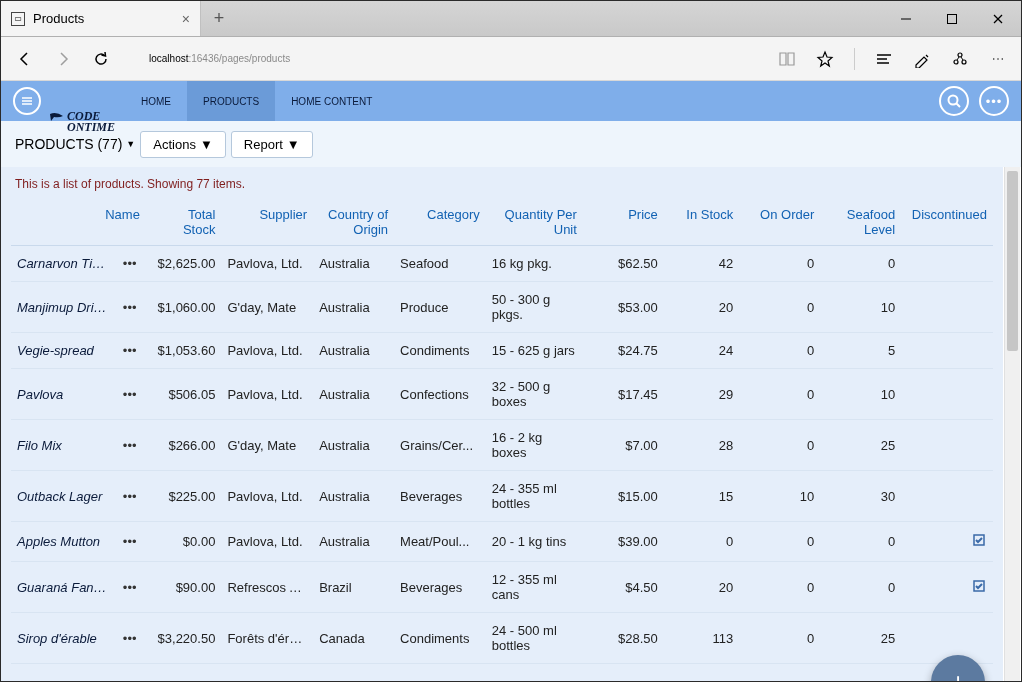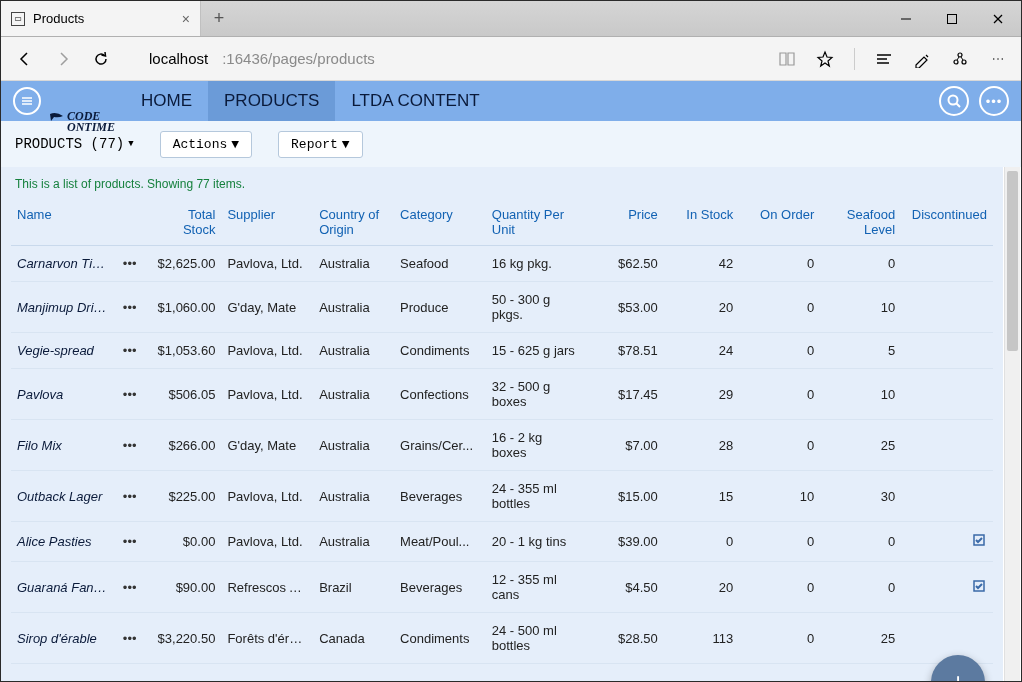--- a/index.html
+++ b/index.html
@@ -13,51 +13,51 @@
   .tab-close { color: #666; cursor: pointer; font-size: 14px; }
   .new-tab { width: 36px; display: flex; align-items: center; justify-content: center; color: #555; font-size: 18px; cursor: pointer; }
   .title-spacer { flex: 1; }
   .win-controls { display: flex; }
   .win-btn { width: 46px; display: flex; align-items: center; justify-content: center; cursor: pointer; }
   .win-btn svg { width: 12px; height: 12px; }
 
   .address-bar { height: 44px; background: #f4f4f4; display: flex; align-items: center; padding: 0 14px; gap: 18px; border-bottom: 1px solid #d8d8d8; }
   .nav-btn { width: 20px; height: 20px; display: flex; align-items: center; justify-content: center; cursor: pointer; }
   .nav-btn.disabled { opacity: 0.35; cursor: default; }
-  .url-box { flex: 1; display: flex; align-items: baseline; font-size: 15px; padding-left: 20px; }
+  .url-box { flex: 1; display: flex; align-items: baseline; font-size: 10px; padding-left: 20px; }
   .url-host { color: #000; }
-  .url-path { color: #8a8a8a; padding-left: 14px; }
+  .url-path { color: #8a8a8a; }
   .right-tools { display: flex; align-items: center; gap: 20px; }
   .tool-sep { width: 1px; height: 22px; background: #ccc; }
   .tool-ic { width: 18px; height: 18px; display: flex; align-items: center; justify-content: center; cursor: pointer; color: #444; }
 
   
   .app-header { height: 40px; background: #7faeea; display: flex; align-items: center; padding: 0 12px; gap: 0; color: #fff; }
   .app-menu-circle { width: 28px; height: 28px; border: 2px solid #fff; border-radius: 50%; display: flex; align-items: center; justify-content: center; cursor: pointer; margin-right: 8px; }
   .logo { height: 28px; margin-right: 10px; display: flex; align-items: center; margin-top: 41px; }
   .logo-text { font-family: serif; font-style: italic; font-weight: bold; font-size: 12px; color: #0a1a3a; line-height: 0.9; display: flex; flex-direction: column; }
   .nav { display: flex; align-self: stretch; }
-  .nav-item { padding: 0 16px; display: flex; align-items: center; font-size: 17px; color: #0a1a3a; cursor: pointer; }
+  .nav-item { padding: 0 16px; display: flex; align-items: center; font-size: 10px; color: #0a1a3a; cursor: pointer; }
   .nav-item.active { background: #6b9bd8; }
   .header-spacer { flex: 1; }
   .hdr-circle { width: 30px; height: 30px; border: 2px solid #fff; border-radius: 50%; display: flex; align-items: center; justify-content: center; cursor: pointer; margin-left: 10px; color: #fff; }
 
   
-  .toolbar { height: 46px; background: #eef5fc; display: flex; align-items: center; padding: 0 14px; gap: 12px; font-family: Liberation Mono, monospace; }
+  .toolbar { height: 46px; background: #eef5fc; display: flex; align-items: center; padding: 0 14px; gap: 5px; }
   .tb-label { font-size: 14px; color: #000; cursor: pointer; display: flex; align-items: center; gap: 4px; }
   .tb-label .caret { font-size: 9px; }
-  .btn-white { background: #fff; border: 1px solid #b5c8dc; border-radius: 3px; padding: 5px 12px; cursor: pointer; font-size: 13px; display: flex; align-items: center; gap: 4px; margin-left: 14px; }
+  .btn-white { background: #fff; border: 1px solid #b5c8dc; border-radius: 3px; padding: 5px 12px; cursor: pointer; font-size: 13px; display: flex; align-items: center; gap: 4px; }
 
   
   .content-wrap { position: relative; height: calc(682px - 2px - 36px - 44px - 40px); }
   .grid-container { position: absolute; inset: 0 18px 0 0; background: #e5eefa; overflow: hidden; border-radius: 0 0 0 0; margin: 0 0 0 0; }
   .grid-inner { padding: 0 10px 10px 10px; height: 100%; overflow-y: auto; scrollbar-width: none; }
-  .grid-caption { font-size: 12px; color: #15803d; padding: 10px 4px 8px 4px; }
+  .grid-caption { font-size: 12px; color: #7f1d1d; padding: 10px 4px 8px 4px; }
   table.data { width: 100%; border-collapse: collapse; table-layout: fixed; }
-  th { text-align: left; font-weight: normal; color: #1262b3; font-size: 13px; padding: 8px 6px; border-bottom: 1px solid #c9d9ec; vertical-align: top; cursor: pointer; }
+  th { text-align: right; font-weight: normal; color: #1262b3; font-size: 13px; padding: 8px 6px; border-bottom: 1px solid #c9d9ec; vertical-align: top; cursor: pointer; }
   th.ar, td.ar { text-align: right; }
   td { padding: 10px 6px; border-bottom: 1px solid #d8e4f2; font-size: 13px; vertical-align: middle; color: #222; }
   td.name { color: #0a1a3a; font-style: italic; }
   .more-cell { text-align: center; cursor: pointer; color: #333; }
   .check-ic { color: #3a6aa8; font-weight: bold; }
 
   
   col.c-name { width: 95px; }
   col.c-more { width: 30px; }
   col.c-total { width: 70px; }
@@ -183,21 +183,21 @@
         <path d="M1 3 Q7 0 14 5 Q10 7 5 6 L2 10 Z" fill="#0a1a3a"></path>
       </svg>
     <div class="logo-text">
         <span>CODE</span>
         <span>ONTIME</span>
       </div>
   </div>
   <div class="nav">
     <div class="nav-item">HOME</div>
     <div class="nav-item active">PRODUCTS</div>
-    <div class="nav-item">LTDA CONTENT</div>
+    <div class="nav-item">HOME CONTENT</div>
   </div>
   <div class="header-spacer"></div>
   <div class="hdr-circle">
     <svg width="16" height="16" viewBox="0 0 16 16">
         <circle cx="7" cy="7" r="4.5" fill="none" stroke="#fff" stroke-width="2"></circle>
         <line x1="10.5" y1="10.5" x2="14" y2="14" stroke="#fff" stroke-width="2"></line>
       </svg>
   </div>
   <div class="hdr-circle">
     <span style="letter-spacing:1px;">•••</span>
@@ -283,21 +283,21 @@
               <td class="ar"></td>
             </tr>
             <tr>
               <td class="name ellipsis">Vegie-spread</td>
               <td class="more-cell">•••</td>
               <td class="ar">$1,053.60</td>
               <td class="ellipsis">Pavlova, Ltd.</td>
               <td>Australia</td>
               <td class="ellipsis">Condiments</td>
               <td>15 - 625 g jars</td>
-              <td class="ar">$78.51</td>
+              <td class="ar">$24.75</td>
               <td class="ar">24</td>
               <td class="ar">0</td>
               <td class="ar">5</td>
               <td class="ar"></td>
             </tr>
             <tr>
               <td class="name ellipsis">Pavlova</td>
               <td class="more-cell">•••</td>
               <td class="ar">$506.05</td>
               <td class="ellipsis">Pavlova, Ltd.</td>
@@ -332,21 +332,21 @@
               <td>Australia</td>
               <td class="ellipsis">Beverages</td>
               <td>24 - 355 ml bottles</td>
               <td class="ar">$15.00</td>
               <td class="ar">15</td>
               <td class="ar">10</td>
               <td class="ar">30</td>
               <td class="ar"></td>
             </tr>
             <tr>
-              <td class="name ellipsis">Alice Pasties</td>
+              <td class="name ellipsis">Apples Mutton</td>
               <td class="more-cell">•••</td>
               <td class="ar">$0.00</td>
               <td class="ellipsis">Pavlova, Ltd.</td>
               <td>Australia</td>
               <td class="ellipsis">Meat/Poul...</td>
               <td>20 - 1 kg tins</td>
               <td class="ar">$39.00</td>
               <td class="ar">0</td>
               <td class="ar">0</td>
               <td class="ar">0</td>

